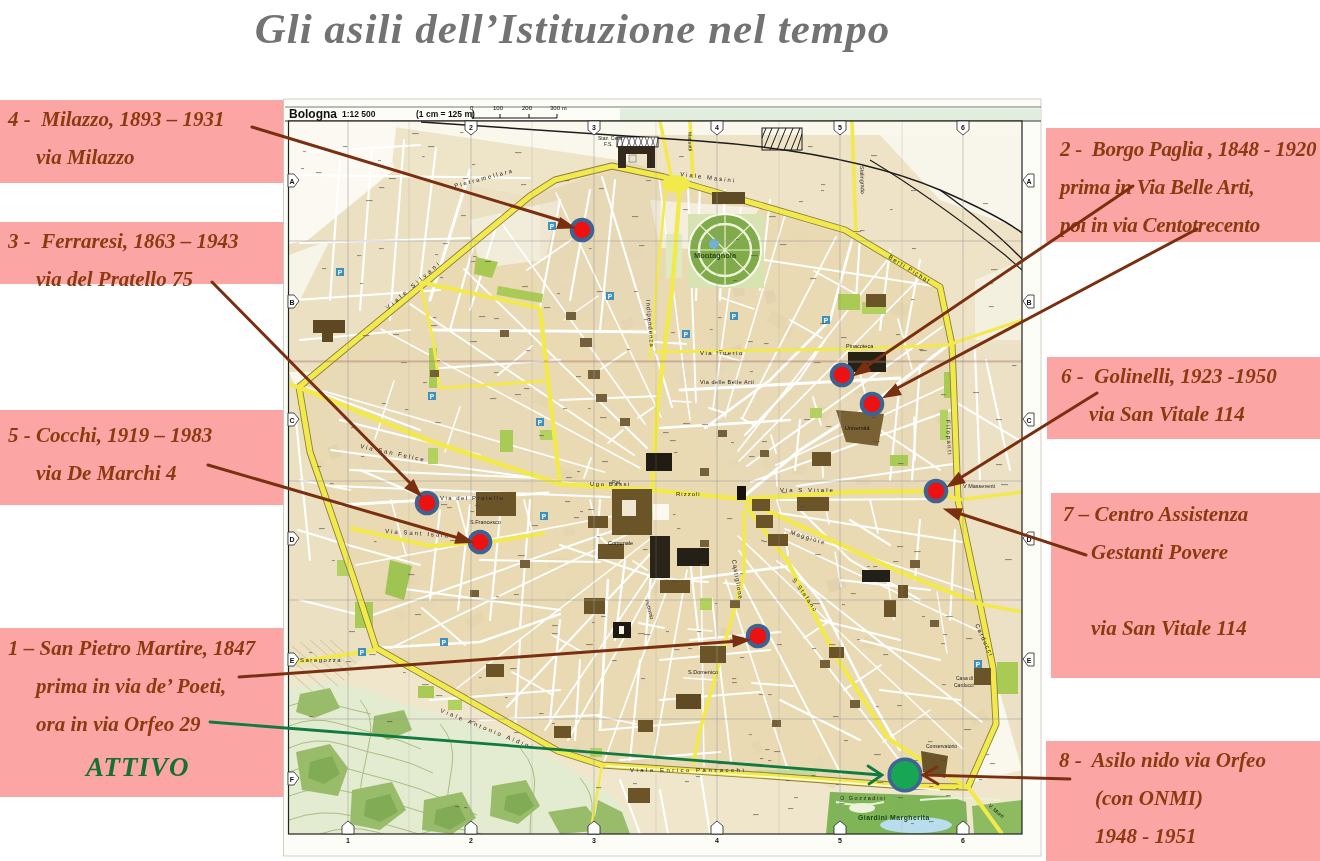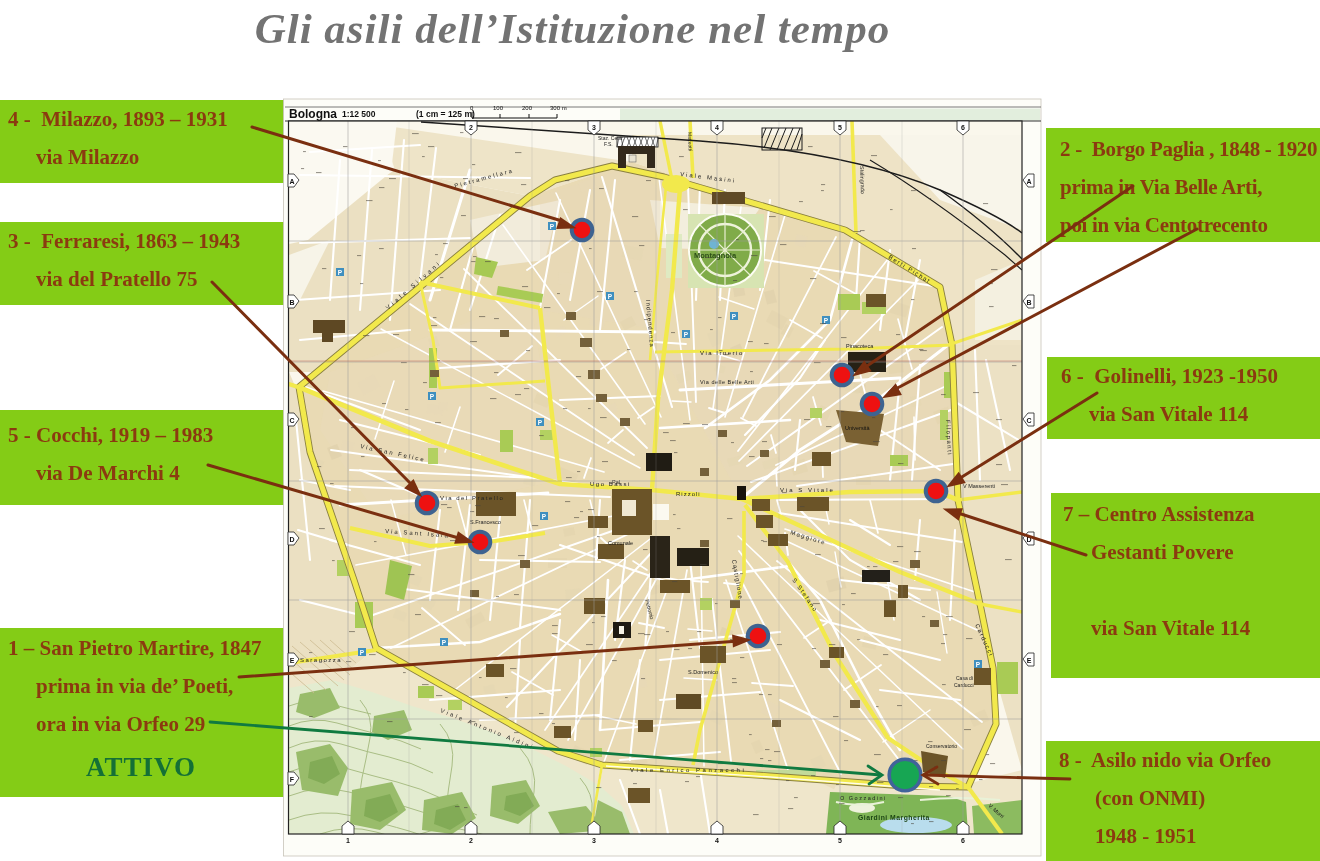--- a/index.html
+++ b/index.html
@@ -1,32 +1,32 @@
 <!DOCTYPE html>
 <html><head>
 <meta charset="utf-8">
 <style>
 html,body{margin:0;padding:0;}
 body{width:1320px;height:861px;position:relative;background:#ffffff;overflow:hidden;
      font-family:"Liberation Serif",serif;}
 .title{position:absolute;left:0;top:4px;width:1145px;text-align:center;
        font-size:43px;font-weight:bold;font-style:italic;color:#737373;letter-spacing:1px;}
-.box{position:absolute;background:#84cc16;color:#8b3a10;font-weight:bold;
+.box{position:absolute;background:#fca5a5;color:#8b3a10;font-weight:bold;font-style:italic;
      font-size:21px;line-height:38px;white-space:nowrap;}
 .box .ind{padding-left:28px;}
 .attivo{color:#147036;font-size:27px;letter-spacing:1px;position:relative;top:5px;}
 </style>
 </head>
 <body>
 <div class="title">Gli asili dell’Istituzione nel tempo</div>
 
 <div class="box" style="left:0;top:100px;width:278px;height:83px;padding:0 0 0 8px;">
 4 -&nbsp; Milazzo, 1893 – 1931<br><span class="ind">via Milazzo</span></div>
 
-<div class="box" style="left:0;top:222px;width:278px;height:83px;padding:0 0 0 8px;">
+<div class="box" style="left:0;top:222px;width:278px;height:62px;padding:0 0 0 8px;">
 3 -&nbsp; Ferraresi, 1863 – 1943<br><span class="ind">via del Pratello 75</span></div>
 
 <div class="box" style="left:0;top:410px;width:282px;height:74px;padding:6px 0 15px 8px;">
 5 - Cocchi, 1919 – 1983<br><span class="ind">via De Marchi 4</span></div>
 
 <div class="box" style="left:0;top:628px;width:284px;height:160px;padding:1px 0 8px 8px;">
 1 – San Pietro Martire, 1847<br><span class="ind">prima in via de’ Poeti,</span><br>
 <span class="ind">ora in via Orfeo 29</span><br><span class="ind attivo" style="padding-left:78px;">ATTIVO</span></div>
 
 <div class="box" style="left:1046px;top:128px;width:274px;height:112px;padding:2px 0 0 14px;letter-spacing:-0.3px;">

